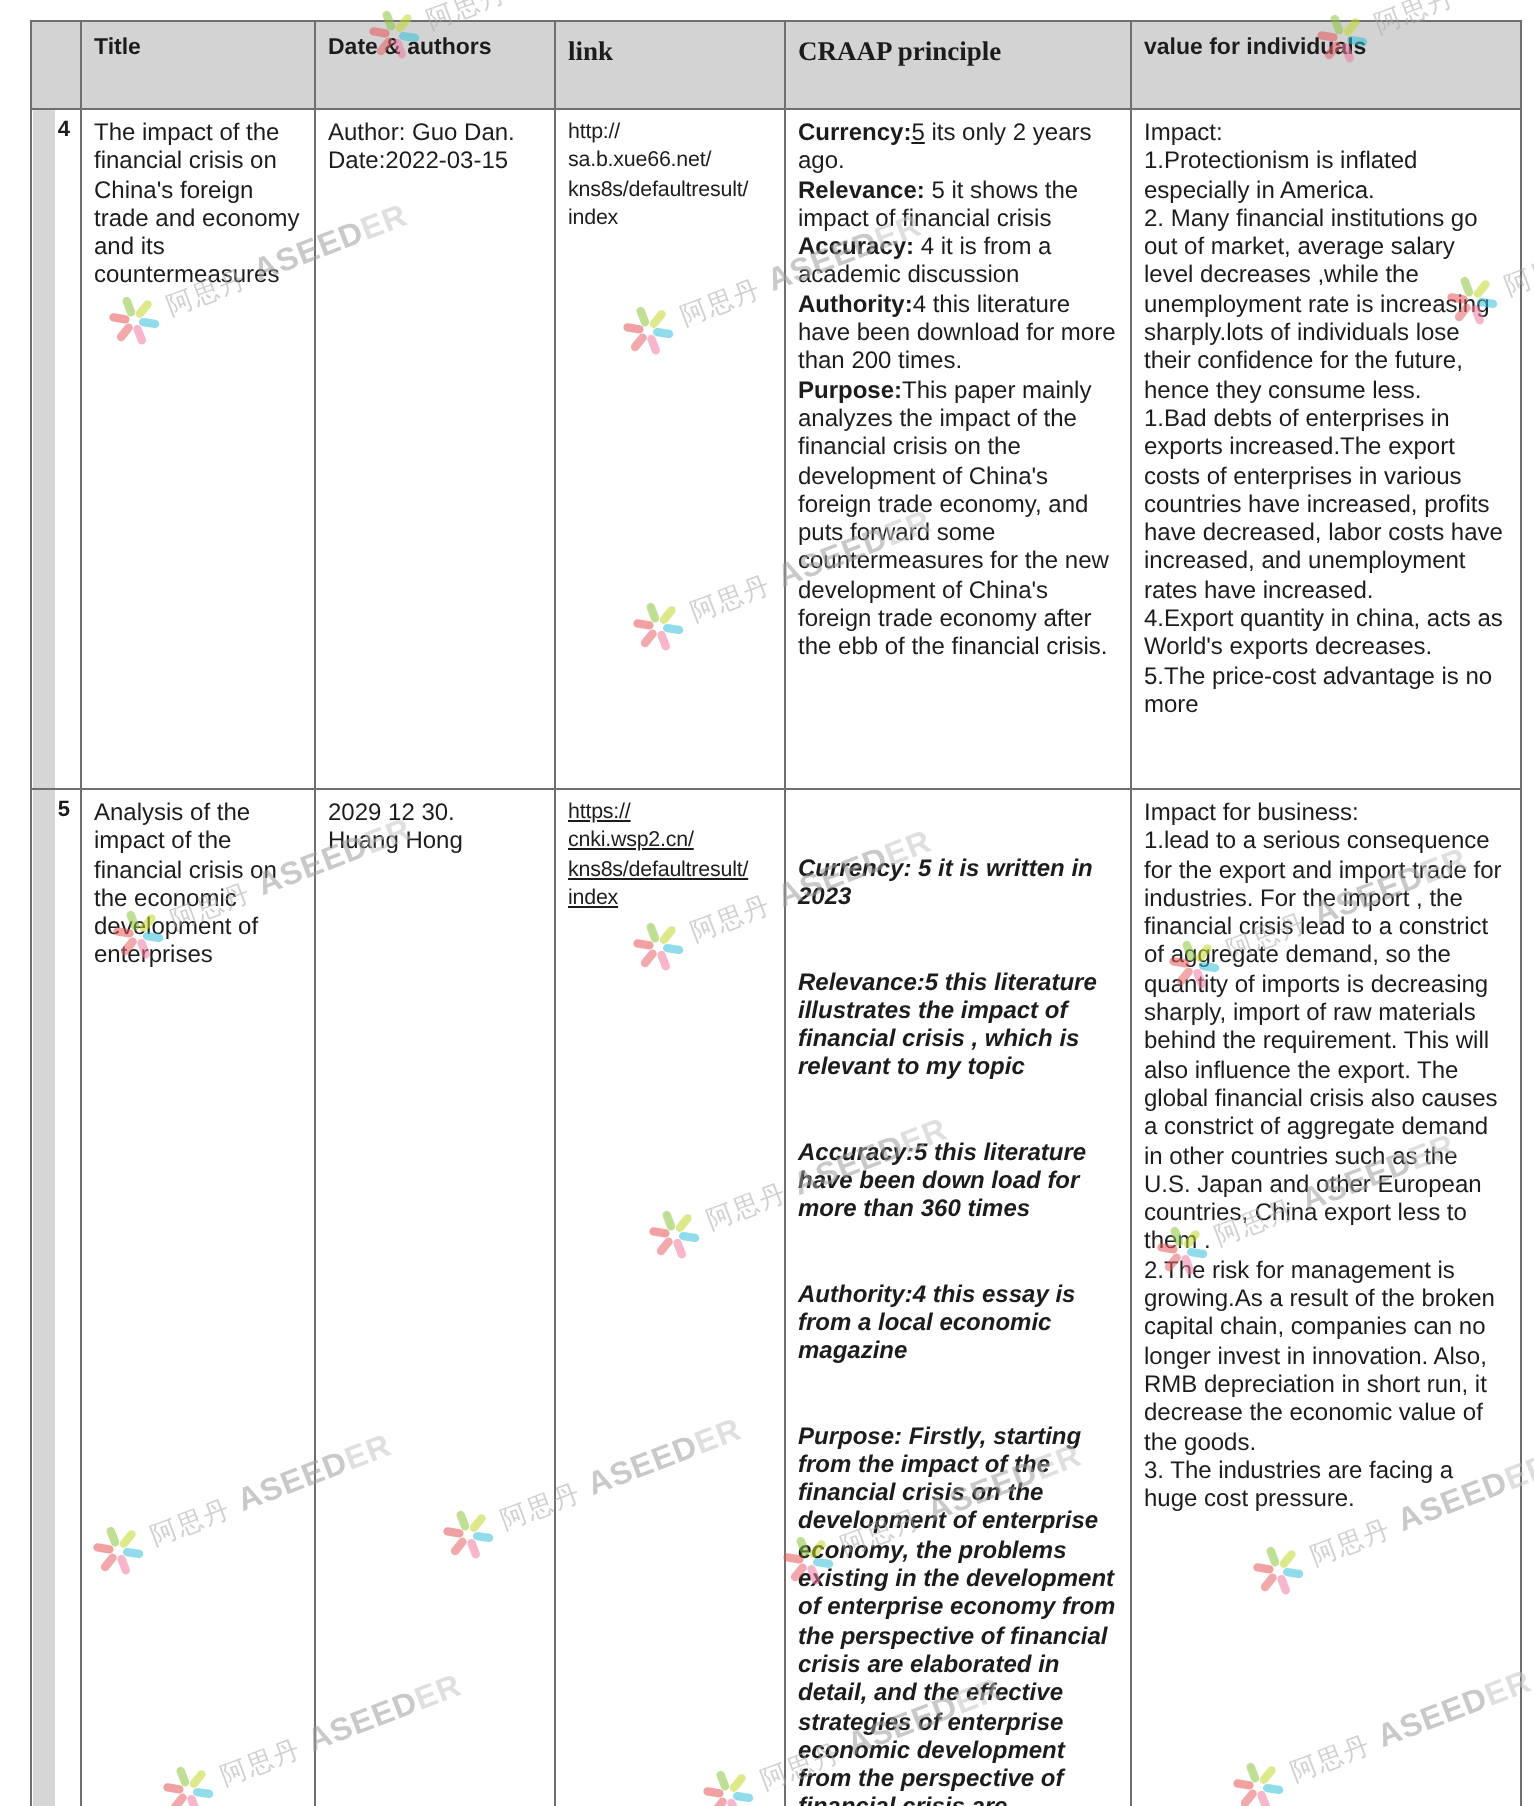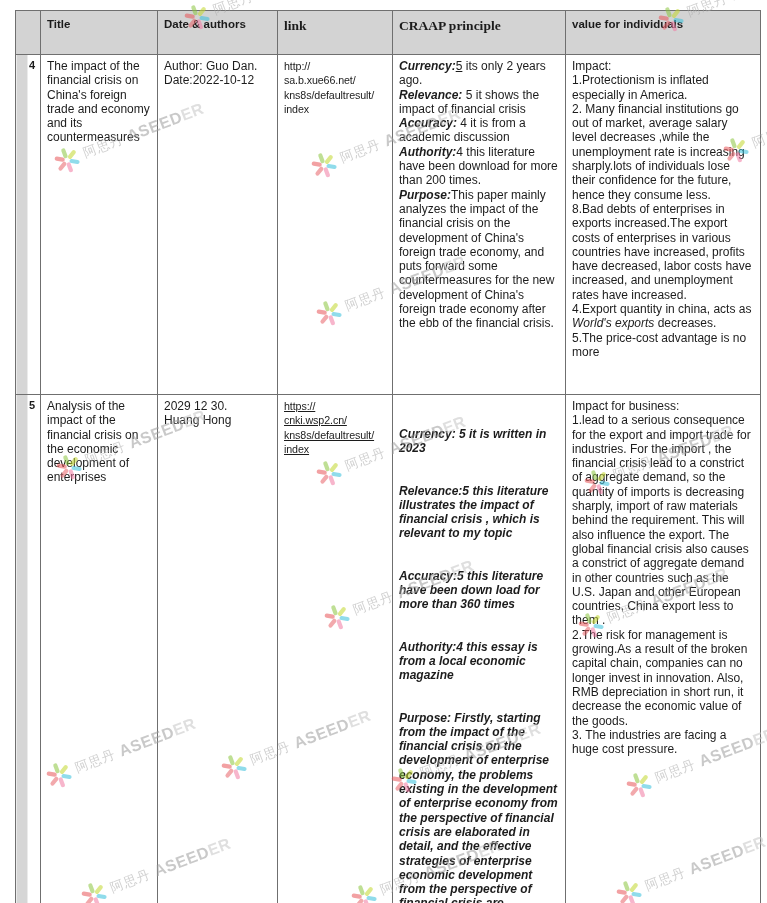--- a/index.html
+++ b/index.html
@@ -27,21 +27,21 @@
     background:linear-gradient(to right,#d6d6d6 0,#d6d6d6 11px,#ffffff 11px);
     font-weight:bold;font-size:11px;text-align:right;padding:4px 5px 4px 0;
   }
   .corner{background:var(--header-bg,#d3d3d3);}
   .cell{font-size:12px;line-height:14.3px;}
   .pre{white-space:pre-line;}
   .link-cell{font-size:10.7px;line-height:14.3px;letter-spacing:-0.1px;}
   .u-link{text-decoration:underline;margin-left:20px;}
   .par{margin:0;}
   .st-b{font-weight:bold;}
-  .st-i{font-style:italic;text-align:right;}
+  .st-i{text-align:right;}
   .st-u{text-decoration:underline;}
   .all-bi .par{font-weight:bold;font-style:italic;margin-top:28px;}
   
   .wm{
     position:absolute;display:flex;align-items:center;gap:5px;
     transform:rotate(-21deg);transform-origin:0 50%;
     pointer-events:none;z-index:9;white-space:nowrap;opacity:.55;
   }
   .wm-cn{font-size:13px;color:#ababab;letter-spacing:1px;}
   .wm-en{font-size:16px;font-weight:bold;letter-spacing:.5px;color:#9e9e9e;}
@@ -67,37 +67,37 @@
       <th class="hdr-sans">Title</th>
       <th class="hdr-sans">Date &amp; authors</th>
       <th class="hdr-serif">link</th>
       <th class="hdr-serif">CRAAP principle</th>
       <th class="hdr-sans">value for individuals</th>
     </tr>
     <tr class="row4">
       <td class="num-cell">4</td>
       <td class="cell">The impact of the financial crisis on China's foreign trade and economy and its countermeasures</td>
       <td class="cell pre">Author: Guo Dan.
-Date:2022-10-12</td>
+Date:2022-03-15</td>
       <td class="cell pre link-cell">http://
 sa.b.xue66.net/
 kns8s/defaultresult/
 index</td>
       <td class="cell">
             <div class="par"><span class="st-b st-i">Currency:</span><span class="st-u">5</span><span> its only 2 years ago.</span></div>
             <div class="par"><span class="st-b st-i">Relevance:</span><span> 5 it shows the impact of financial  crisis</span></div>
             <div class="par"><span class="st-b st-i">Accuracy:</span><span> 4 it is from a academic discussion</span></div>
             <div class="par"><span class="st-b st-i">Authority:</span><span>4 this literature have been download for more than 200 times.</span></div>
             <div class="par"><span class="st-b st-i">Purpose:</span><span>This paper mainly analyzes the impact of the financial crisis on the development of China's foreign trade economy, and puts forward some countermeasures for the new development of China's foreign trade economy after the ebb of the financial crisis.</span></div>
           </td>
       <td class="cell">
             <div class="par"><span>Impact:</span></div>
             <div class="par"><span>1.Protectionism is inflated especially in America.</span></div>
             <div class="par"><span>2. Many financial institutions go out of market, average salary level decreases ,while the unemployment rate is increasing sharply.lots of individuals lose their confidence for the future, hence they consume less.</span></div>
-            <div class="par"><span>8.Bad debts of enterprises in exports increased.The export costs of enterprises in various countries have increased, profits have decreased, labor costs have increased, and unemployment rates have increased.</span></div>
+            <div class="par"><span>1.Bad debts of enterprises in exports increased.The export costs of enterprises in various countries have increased, profits have decreased, labor costs have increased, and unemployment rates have increased.</span></div>
             <div class="par"><span>4.Export quantity in china, acts as </span><span class="st-i">World's exports</span><span> decreases.</span></div>
             <div class="par"><span>5.The price-cost advantage is no more</span></div>
           </td>
     </tr>
     <tr class="row5">
       <td class="num-cell">5</td>
       <td class="cell">Analysis of the impact of the financial crisis on the economic development of enterprises</td>
       <td class="cell pre">2029 12 30.
 Huang Hong</td>
       <td class="cell pre link-cell u-link">https://

